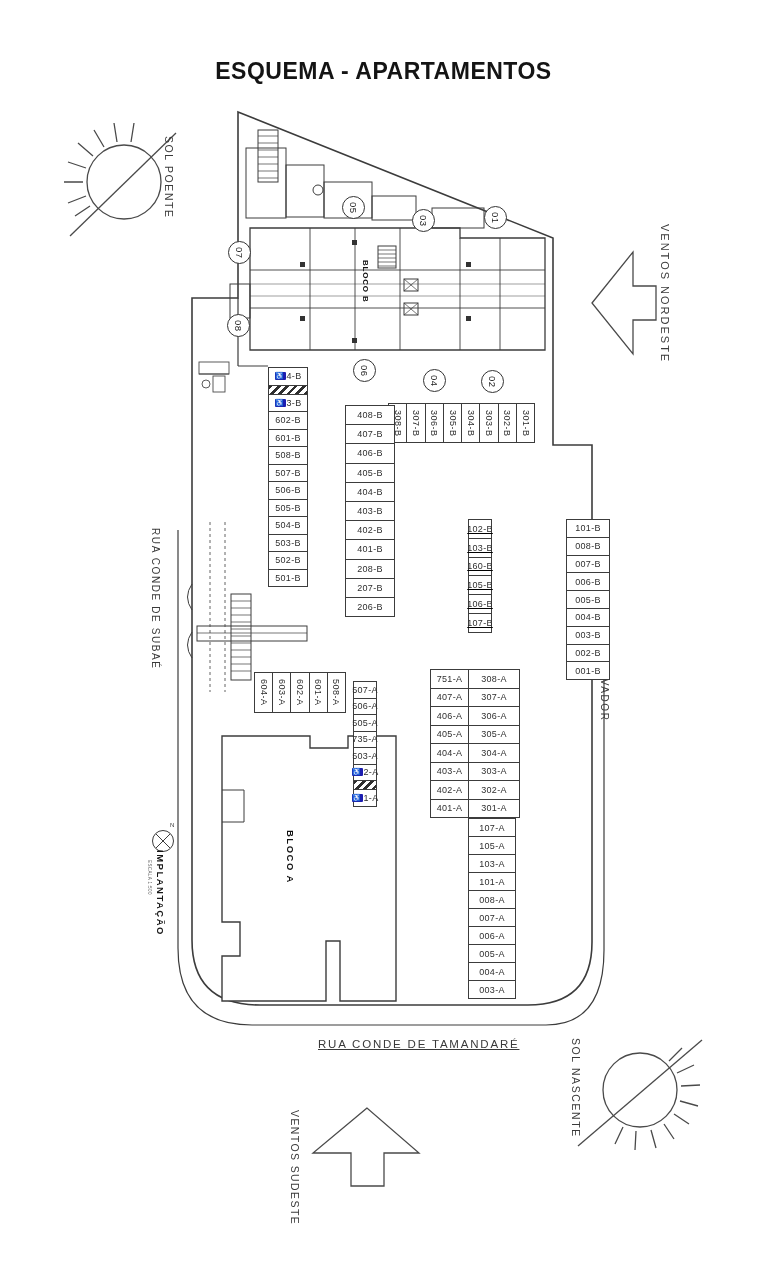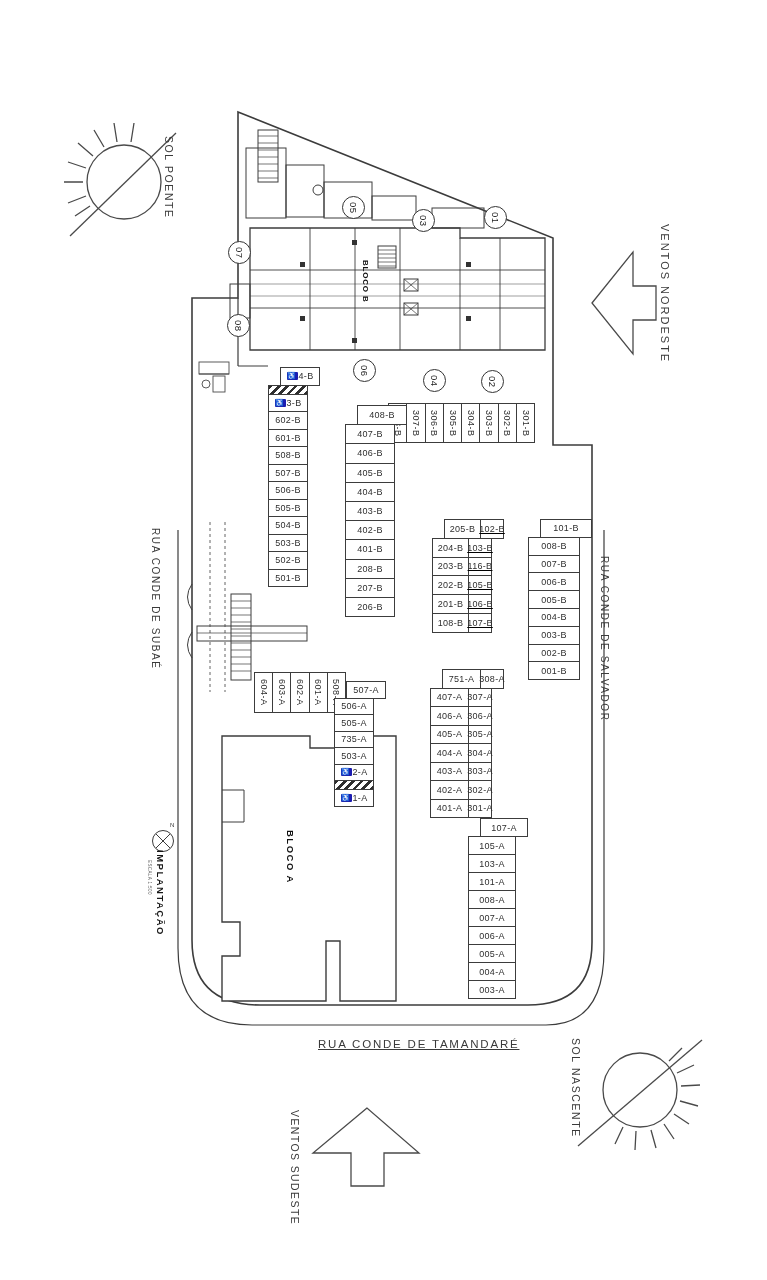--- a/index.html
+++ b/index.html
@@ -39,40 +39,40 @@
   .marker span{writing-mode:vertical-rl;font-size:9.5px;color:#222;letter-spacing:.5px;}
 
   .pcol{position:absolute;display:flex;flex-direction:column;z-index:2;}
   .prow{position:absolute;display:flex;flex-direction:row;z-index:2;}
   .pcell{
     box-sizing:border-box;border:1px solid #3c3c3c;background:#fff;color:#2e2e2e;
     display:flex;align-items:center;justify-content:center;
     font-size:9px;letter-spacing:.3px;white-space:nowrap;
   }
   .pcol .pcell{height:var(--ch);width:100%;margin-top:-1px;}
-  .pcol .pcell:first-child{margin-top:0;margin-left:12px;}
+  .pcol .pcell:first-child{margin-top:0;}
   .prow .pcell{width:var(--cw);height:100%;margin-left:-1px;writing-mode:vertical-rl;letter-spacing:.5px;}
   .prow .pcell:first-child{margin-left:0;}
   .pcell.hatch{height:10px;background:repeating-linear-gradient(135deg,#2e2e2e 0 2.5px,#fff 2.5px 6px);}
   .acc{
     display:inline-block;background:#1c1cb0;color:#fff;font-size:7px;line-height:8px;
     height:8px;padding:0 1px;margin-right:1px;border-radius:1px;
   }
 
   .col-btop{left:388px;top:403px;height:40px;--cw:19.3px;}
   .col-atop{left:254px;top:672px;height:41px;--cw:19.2px;}
   .col-b1{left:268px;top:367px;width:40px;--ch:18.5px;}
   .col-b2{left:345px;top:405px;width:50px;--ch:20.2px;}
   .col-b3l{left:432px;top:519px;width:37px;--ch:19.8px;}
   .col-b3r{left:468px;top:519px;width:24px;text-decoration:underline;--ch:19.8px;}
-  .col-b4{left:528px;top:519px;width:52px;border-radius:11px;--ch:18.8px;}
+  .col-b4{left:566px;top:519px;width:44px;border-radius:11px;--ch:18.8px;}
   .col-ar{left:546px;top:687px;width:46px;--ch:19.3px;}
-  .col-a1{left:334px;top:681px;width:40px;--ch:17.5px;}
+  .col-a1{left:353px;top:681px;width:24px;--ch:17.5px;}
   .col-a2l{left:430px;top:669px;width:39px;--ch:19.5px;}
-  .col-a2r{left:468px;top:669px;width:24px;--ch:19.5px;}
+  .col-a2r{left:468px;top:669px;width:52px;--ch:19.5px;}
   .col-a3{left:468px;top:818px;width:48px;--ch:19px;}
 </style>
 </head>
 <body>
 
 <div class="plan">
 
   <svg class="drawing" width="767" height="1280" viewBox="0 0 767 1280">
 
     <g fill="none" stroke="#3c3c3c" stroke-width="1.6">
@@ -149,20 +149,21 @@
     <g fill="#ffffff" stroke="#4a4a4a" stroke-width="1.3">
       <path d="M367,1108 L313,1153 L351,1153 L351,1186 L384,1186 L384,1153 L419,1153 Z"></path>
     </g>
 
     <g fill="none" stroke="#3c3c3c" stroke-width="1">
       <circle cx="163" cy="841" r="10.5"></circle>
       <path d="M156,834 L170,848 M156,848 L170,834"></path>
     </g>
   </svg>
 
+  <h1 class="title">ESQUEMA - APARTAMENTOS</h1>
 
   <div class="vlabel" id="lbl-sol-poente">SOL POENTE</div>
   <div class="vlabel" id="lbl-ventos-ne">VENTOS NORDESTE</div>
   <div class="vlabel" id="lbl-subae">RUA CONDE DE SUBAÉ</div>
   <div class="vlabel" id="lbl-salvador">RUA CONDE DE SALVADOR</div>
   <div id="lbl-tamandare">RUA CONDE DE TAMANDARÉ</div>
   <div class="vlabel" id="lbl-ventos-se">VENTOS SUDESTE</div>
   <div class="vlabel" id="lbl-sol-nascente">SOL NASCENTE</div>
   <div class="vlabel" id="lbl-implantacao">IMPLANTAÇÃO</div>
   <div class="vlabel" id="lbl-scale">ESCALA 1:500</div>
@@ -227,32 +228,24 @@
       <div class="pcell">406-B</div>
       <div class="pcell">405-B</div>
       <div class="pcell">404-B</div>
       <div class="pcell">403-B</div>
       <div class="pcell">402-B</div>
       <div class="pcell">401-B</div>
       <div class="pcell">208-B</div>
       <div class="pcell">207-B</div>
       <div class="pcell">206-B</div>
     </div>
-  <div class="pcol col-b3l">
-      <div class="pcell">205-B</div>
-      <div class="pcell">204-B</div>
-      <div class="pcell">203-B</div>
-      <div class="pcell">202-B</div>
-      <div class="pcell">201-B</div>
-      <div class="pcell">108-B</div>
-    </div>
   <div class="pcol col-b3r">
       <div class="pcell">102-B</div>
       <div class="pcell">103-B</div>
-      <div class="pcell">116-B</div>
+      <div class="pcell">160-B</div>
       <div class="pcell">105-B</div>
       <div class="pcell">106-B</div>
       <div class="pcell">107-B</div>
     </div>
   <div class="pcol col-b4">
       <div class="pcell">101-B</div>
       <div class="pcell">008-B</div>
       <div class="pcell">007-B</div>
       <div class="pcell">006-B</div>
       <div class="pcell">005-B</div>

